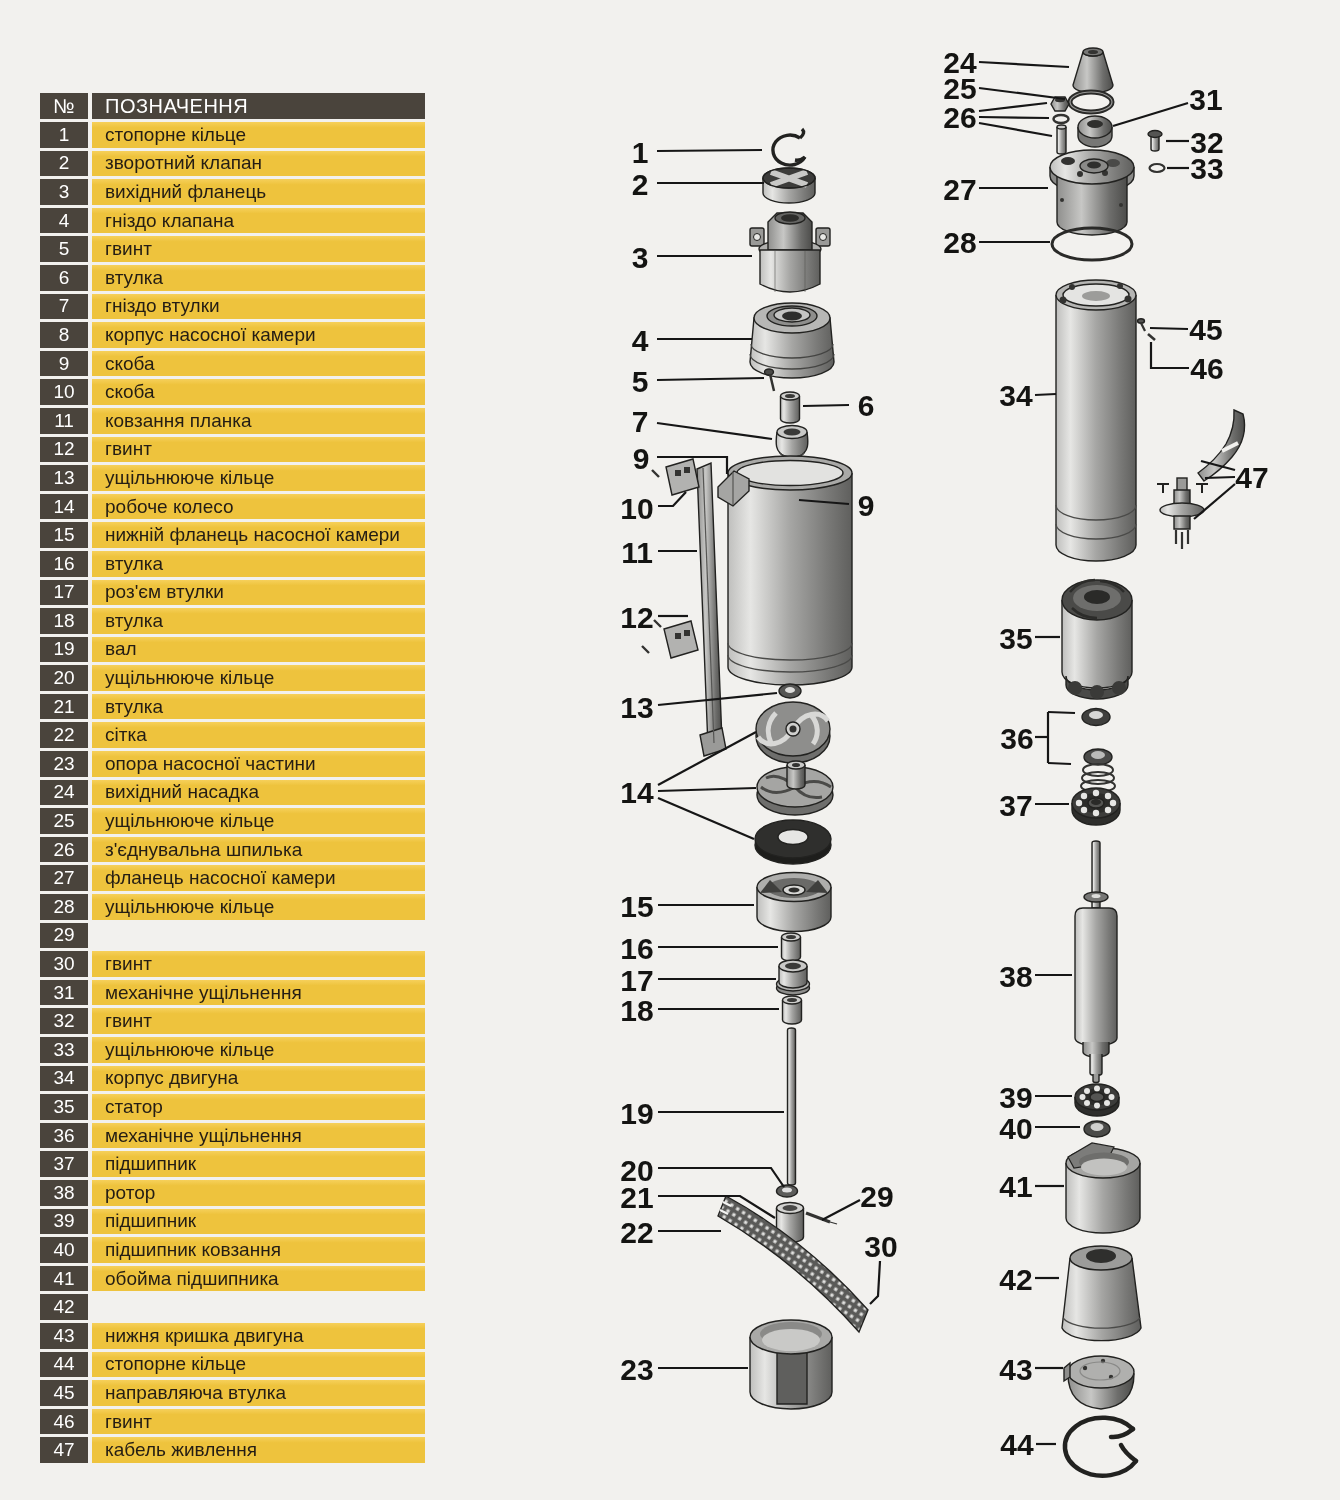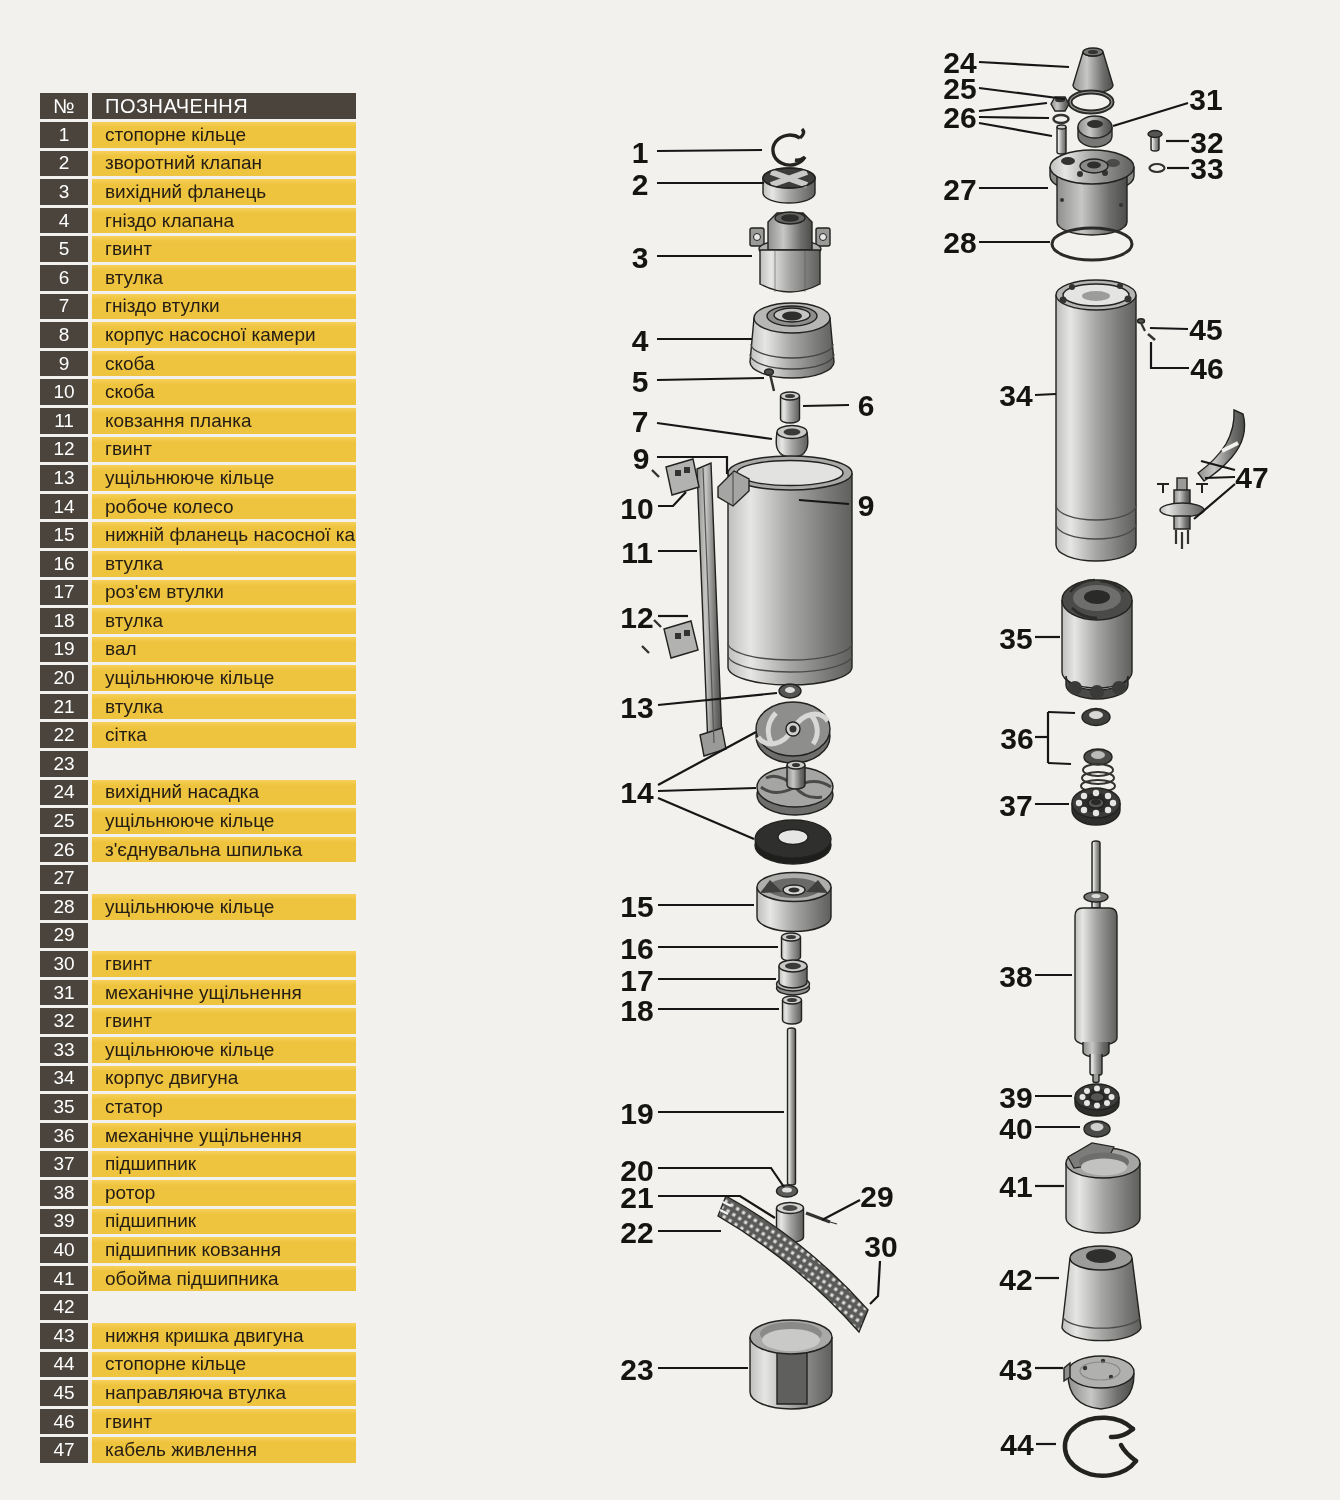--- a/index.html
+++ b/index.html
@@ -6,21 +6,21 @@
   body{width:1340px;height:1500px;overflow:hidden;
        font-family:"Liberation Sans", sans-serif;
        background:var(--bg,#f2f1ee);}
   .page{position:relative;width:1340px;height:1500px;background:var(--bg,#f2f1ee);}
   .table{position:absolute;left:40px;top:93px;width:385px;}
   .t-head{display:flex;height:26px;margin-bottom:0;}
   .t-row{display:flex;height:25.6px;margin-top:3px;}
   .cell{box-sizing:border-box;display:flex;align-items:center;}
   .cell.num{width:48px;justify-content:center;background:var(--dark,#4a443c);
             color:#fff;font-size:19px;margin-right:4px;}
-  .cell.name{width:264px;background:linear-gradient(180deg,#f6d05a 0%,var(--yellow,#eec33d) 22%,var(--yellow,#eec33d) 100%);
+  .cell.name{width:333px;background:linear-gradient(180deg,#f6d05a 0%,var(--yellow,#eec33d) 22%,var(--yellow,#eec33d) 100%);
              color:var(--rowtext,#241d14);font-size:19px;padding-left:13px;white-space:nowrap;overflow:hidden;}
   .t-head .cell{background:var(--dark,#4a443c);color:#fff;font-size:20px;letter-spacing:.5px;}
   .t-head .cell.name{padding-left:13px;background:var(--dark,#4a443c);}
   #diagram{position:absolute;left:0;top:0;}
   #diagram .part{stroke:#222220;stroke-width:1.4;}
   #diagram .ln{fill:none;stroke:#161616;stroke-width:2.2;}
   #diagram text{font-family:"Liberation Sans",sans-serif;font-weight:bold;font-size:30px;fill:#141412;}
 </style>
 </head>
 <body>
@@ -116,35 +116,37 @@
         <div class="t-row">
           <div class="cell num">21</div>
           <div class="cell name">втулка</div>
         </div>
         <div class="t-row">
           <div class="cell num">22</div>
           <div class="cell name">сітка</div>
         </div>
         <div class="t-row">
           <div class="cell num">23</div>
+          <div class="cell name">опора насосної частини</div>
         </div>
         <div class="t-row">
           <div class="cell num">24</div>
           <div class="cell name">вихідний насадка</div>
         </div>
         <div class="t-row">
           <div class="cell num">25</div>
           <div class="cell name">ущільнююче кільце</div>
         </div>
         <div class="t-row">
           <div class="cell num">26</div>
           <div class="cell name">з'єднувальна шпилька</div>
         </div>
         <div class="t-row">
           <div class="cell num">27</div>
+          <div class="cell name">фланець насосної камери</div>
         </div>
         <div class="t-row">
           <div class="cell num">28</div>
           <div class="cell name">ущільнююче кільце</div>
         </div>
         <div class="t-row">
           <div class="cell num">29</div>
         </div>
         <div class="t-row">
           <div class="cell num">30</div>

